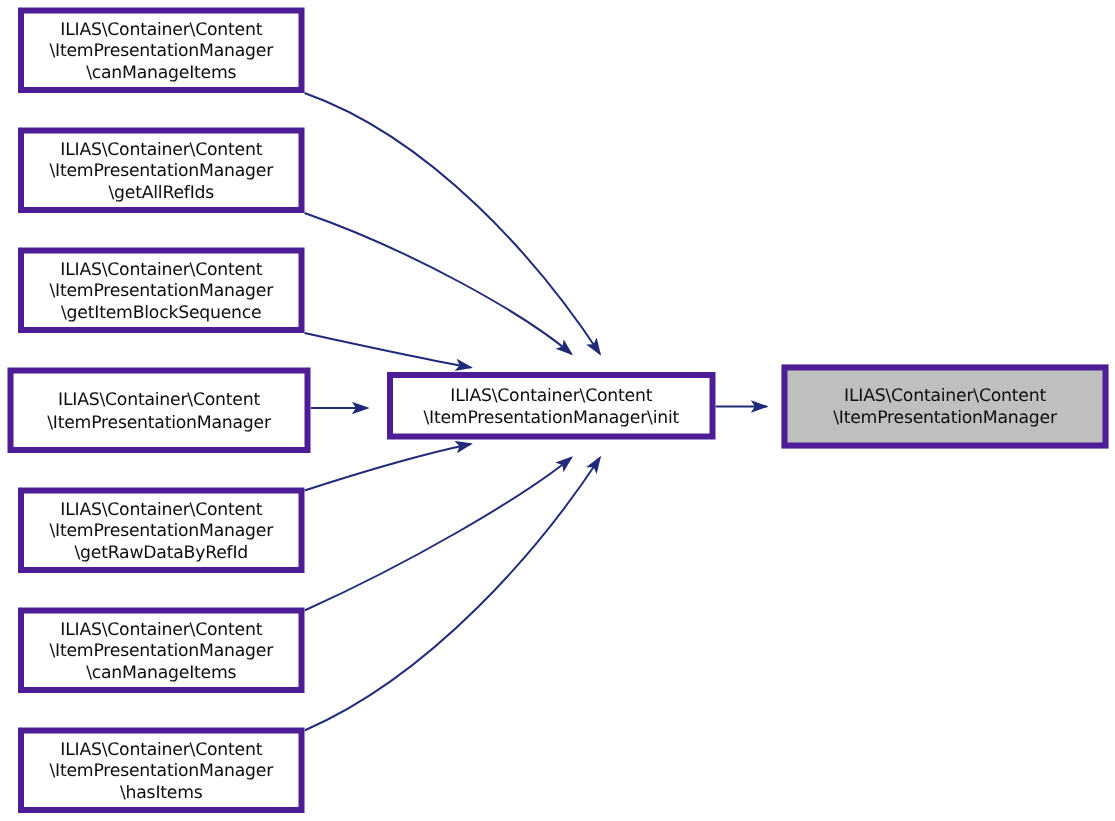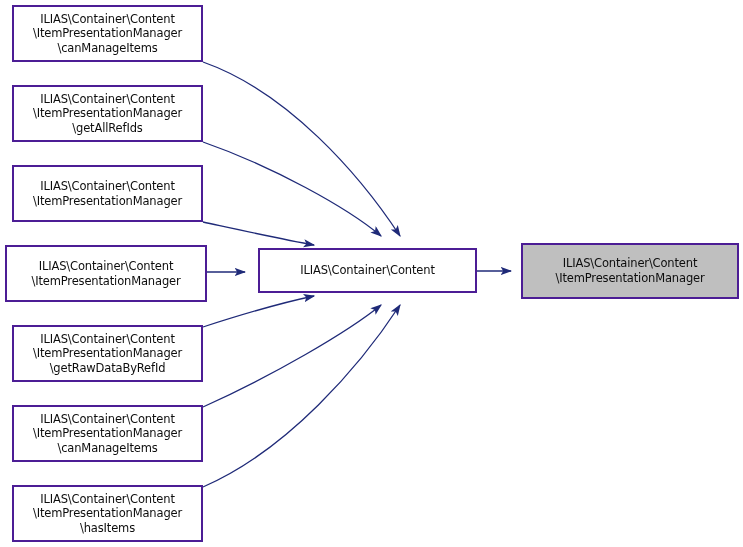--- a/index.html
+++ b/index.html
@@ -19,21 +19,21 @@
     position: absolute;
     left: 0;
     top: 0;
     width: 743px;
     height: 547px;
     pointer-events: none;
   }
   .node {
     position: absolute;
     box-sizing: border-box;
-    border: 2px solid #4c1d95;
+    border: 4px solid #4c1d95;
     background: #ffffff;
     display: flex;
     flex-direction: column;
     align-items: center;
     justify-content: center;
     text-align: center;
     color: #0d0d0d;
     font-size: 11.5px;
     line-height: 14.6px;
     letter-spacing: -0.15px;
@@ -77,20 +77,21 @@
 
   <div class="node" style="left:12px; top:85px; width:191px; height:57px;">
     <span class="ln">ILIAS\Container\Content</span>
     <span class="ln">\ItemPresentationManager</span>
     <span class="ln">\getAllRefIds</span>
   </div>
 
   <div class="node" style="left:12px; top:165px; width:191px; height:57px;">
     <span class="ln">ILIAS\Container\Content</span>
     <span class="ln">\ItemPresentationManager</span>
+    <span class="ln">\getItemBlockSequence</span>
   </div>
 
   <div class="node" style="left:5px; top:245px; width:202px; height:57px;">
     <span class="ln">ILIAS\Container\Content</span>
     <span class="ln">\ItemPresentationManager</span>
   </div>
 
   <div class="node" style="left:12px; top:325px; width:191px; height:57px;">
     <span class="ln">ILIAS\Container\Content</span>
     <span class="ln">\ItemPresentationManager</span>
@@ -104,20 +105,21 @@
   </div>
 
   <div class="node" style="left:12px; top:485px; width:191px; height:57px;">
     <span class="ln">ILIAS\Container\Content</span>
     <span class="ln">\ItemPresentationManager</span>
     <span class="ln">\hasItems</span>
   </div>
 
   <div class="node" style="left:258px; top:248px; width:219px; height:45px;">
     <span class="ln">ILIAS\Container\Content</span>
+    <span class="ln">\ItemPresentationManager\init</span>
   </div>
 
   <div class="node highlight" style="left:521px; top:243px; width:218px; height:56px;">
     <span class="ln">ILIAS\Container\Content</span>
     <span class="ln">\ItemPresentationManager</span>
   </div>
 
 </div>
 
 </body></html>

